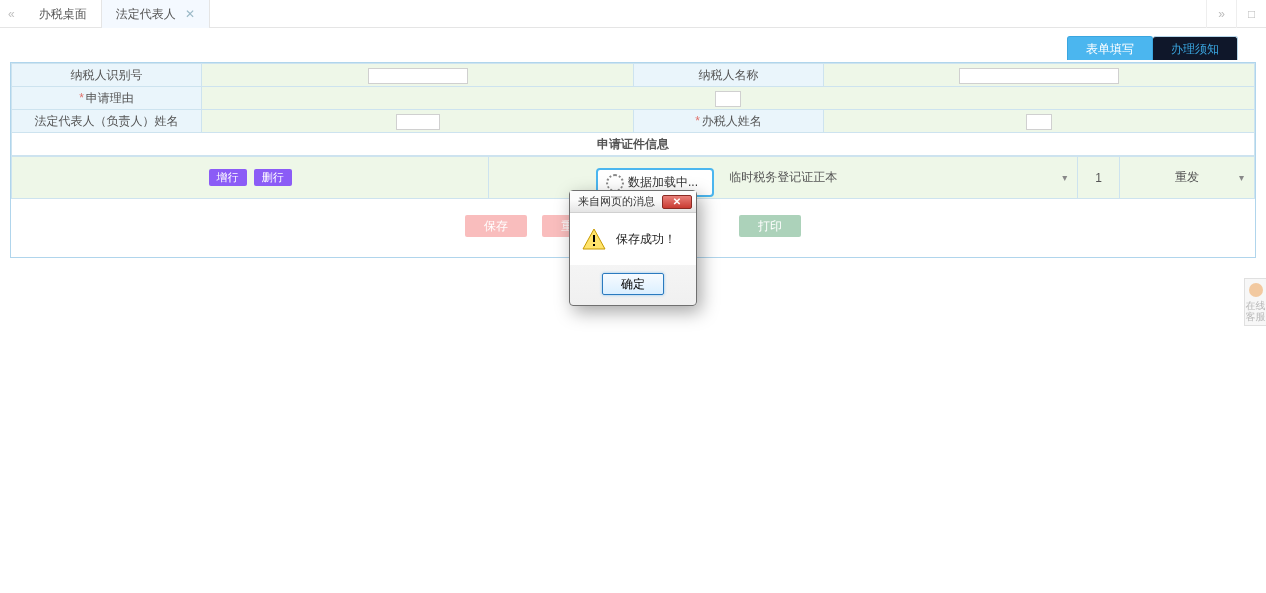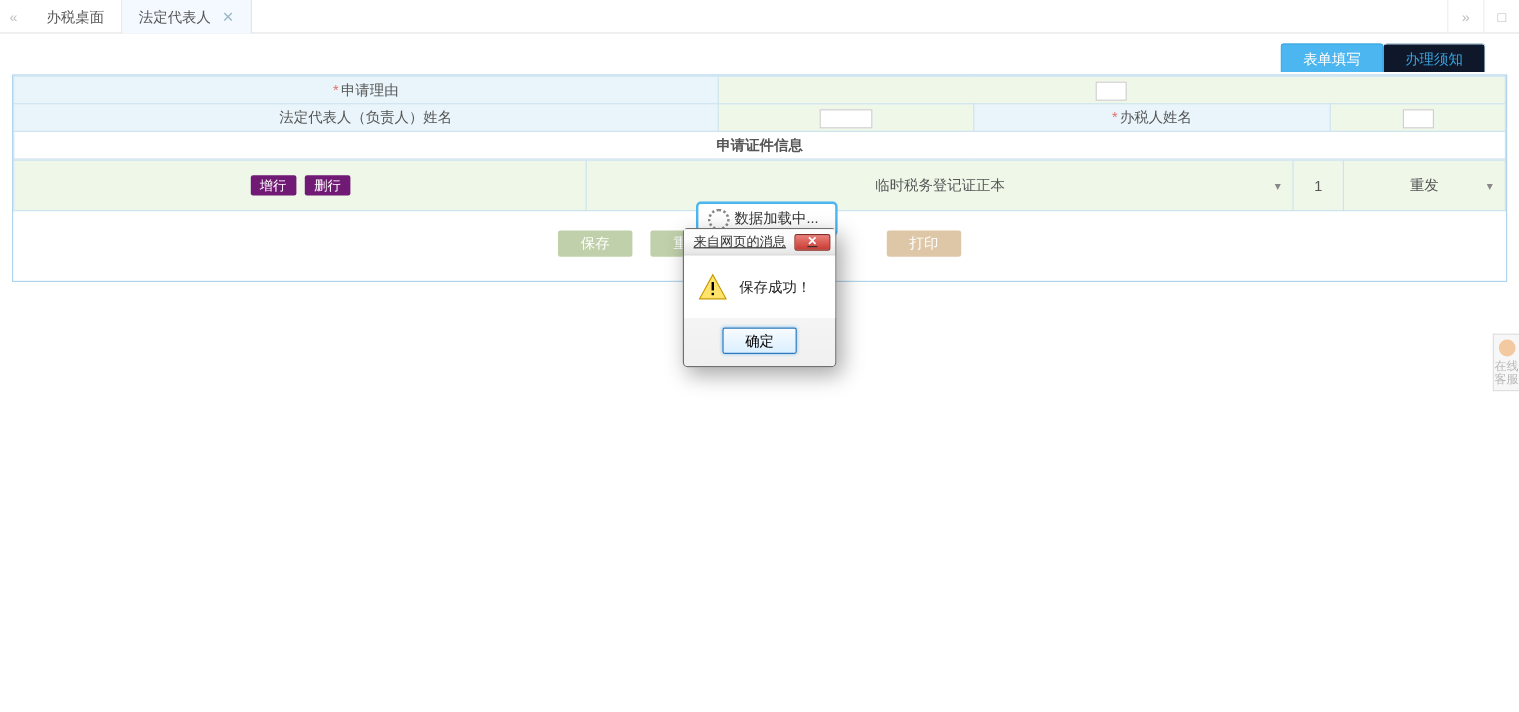--- a/index.html
+++ b/index.html
@@ -156,21 +156,21 @@
       height: 24px;
       font-weight: normal;
     }
     .detail-table td {
       border: 1px solid #cde3ef;
       height: 24px;
       text-align: center;
       background: #eef7e8;
     }
     .mini-btn {
-      background: #701a75;
+      background: #8b5cf6;
       color: #fff;
       border: none;
       padding: 1px 8px;
       border-radius: 2px;
       cursor: pointer;
       font-size: 11px;
       margin: 12px 2px;
     }
     .dropdown-cell {
       display: flex;
@@ -194,27 +194,27 @@
       display: inline-block;
       min-width: 62px;
       height: 22px;
       line-height: 22px;
       margin: 0 6px;
       color: #fff;
       border-radius: 2px;
       cursor: pointer;
       opacity: 0.35;
     }
-    .btn-blue { background: #4d7c0f; }
-    .btn-orange { background: #a16207; margin-left: 48px; }
+    .btn-blue { background: #ef4444; }
+    .btn-orange { background: #15803d; margin-left: 48px; }
 
     
     .loading-pop {
       position: absolute;
-      left: 580px;
+      left: 596px;
       top: 168px;
       border: 2px solid #4bb6ef;
       border-radius: 4px;
       background: #fff;
       padding: 4px 14px 4px 30px;
       z-index: 5;
       color: #333;
     }
     .loading-pop::before {
       content: "";
@@ -243,21 +243,20 @@
     }
     .modal-titlebar {
       height: 22px;
       display: flex;
       align-items: center;
       padding: 0 4px 0 8px;
       font-size: 11px;
       color: #333;
       border-bottom: 1px solid #d0d0d0;
       background: linear-gradient(#fcfcfc 40%, #e4e4e4);
-      text-decoration: underline;
     }
     .modal-close-btn {
       margin-left: auto;
       width: 30px;
       height: 14px;
       background: linear-gradient(#e9807a, #c93b32);
       border: 1px solid #8a2b24;
       border-radius: 2px;
       color: #fff;
       font-size: 10px;
@@ -349,20 +348,34 @@
   </div>
   <div class="sub-tab inactive">
     <span>办理须知</span>
   </div>
 </div>
 
 <div class="form-panel">
 
   <table class="form-table">
     <tbody>
+        <tr>
+      <td class="label-cell" style="width:190px">
+        <span>纳税人识别号</span>
+      </td>
+      <td class="value-cell" style="width:432px">
+        <span class="input-box input-w100"></span>
+      </td>
+      <td class="label-cell" style="width:190px">
+        <span>纳税人名称</span>
+      </td>
+      <td class="value-cell">
+        <span class="input-box input-w160"></span>
+      </td>
+    </tr>
     <tr>
       <td class="label-cell">
         <span class="req-star">*</span><span>申请理由</span>
       </td>
       <td class="value-cell" colspan="3">
         <span class="input-box input-w26"></span>
       </td>
     </tr>
     <tr>
       <td class="label-cell">

